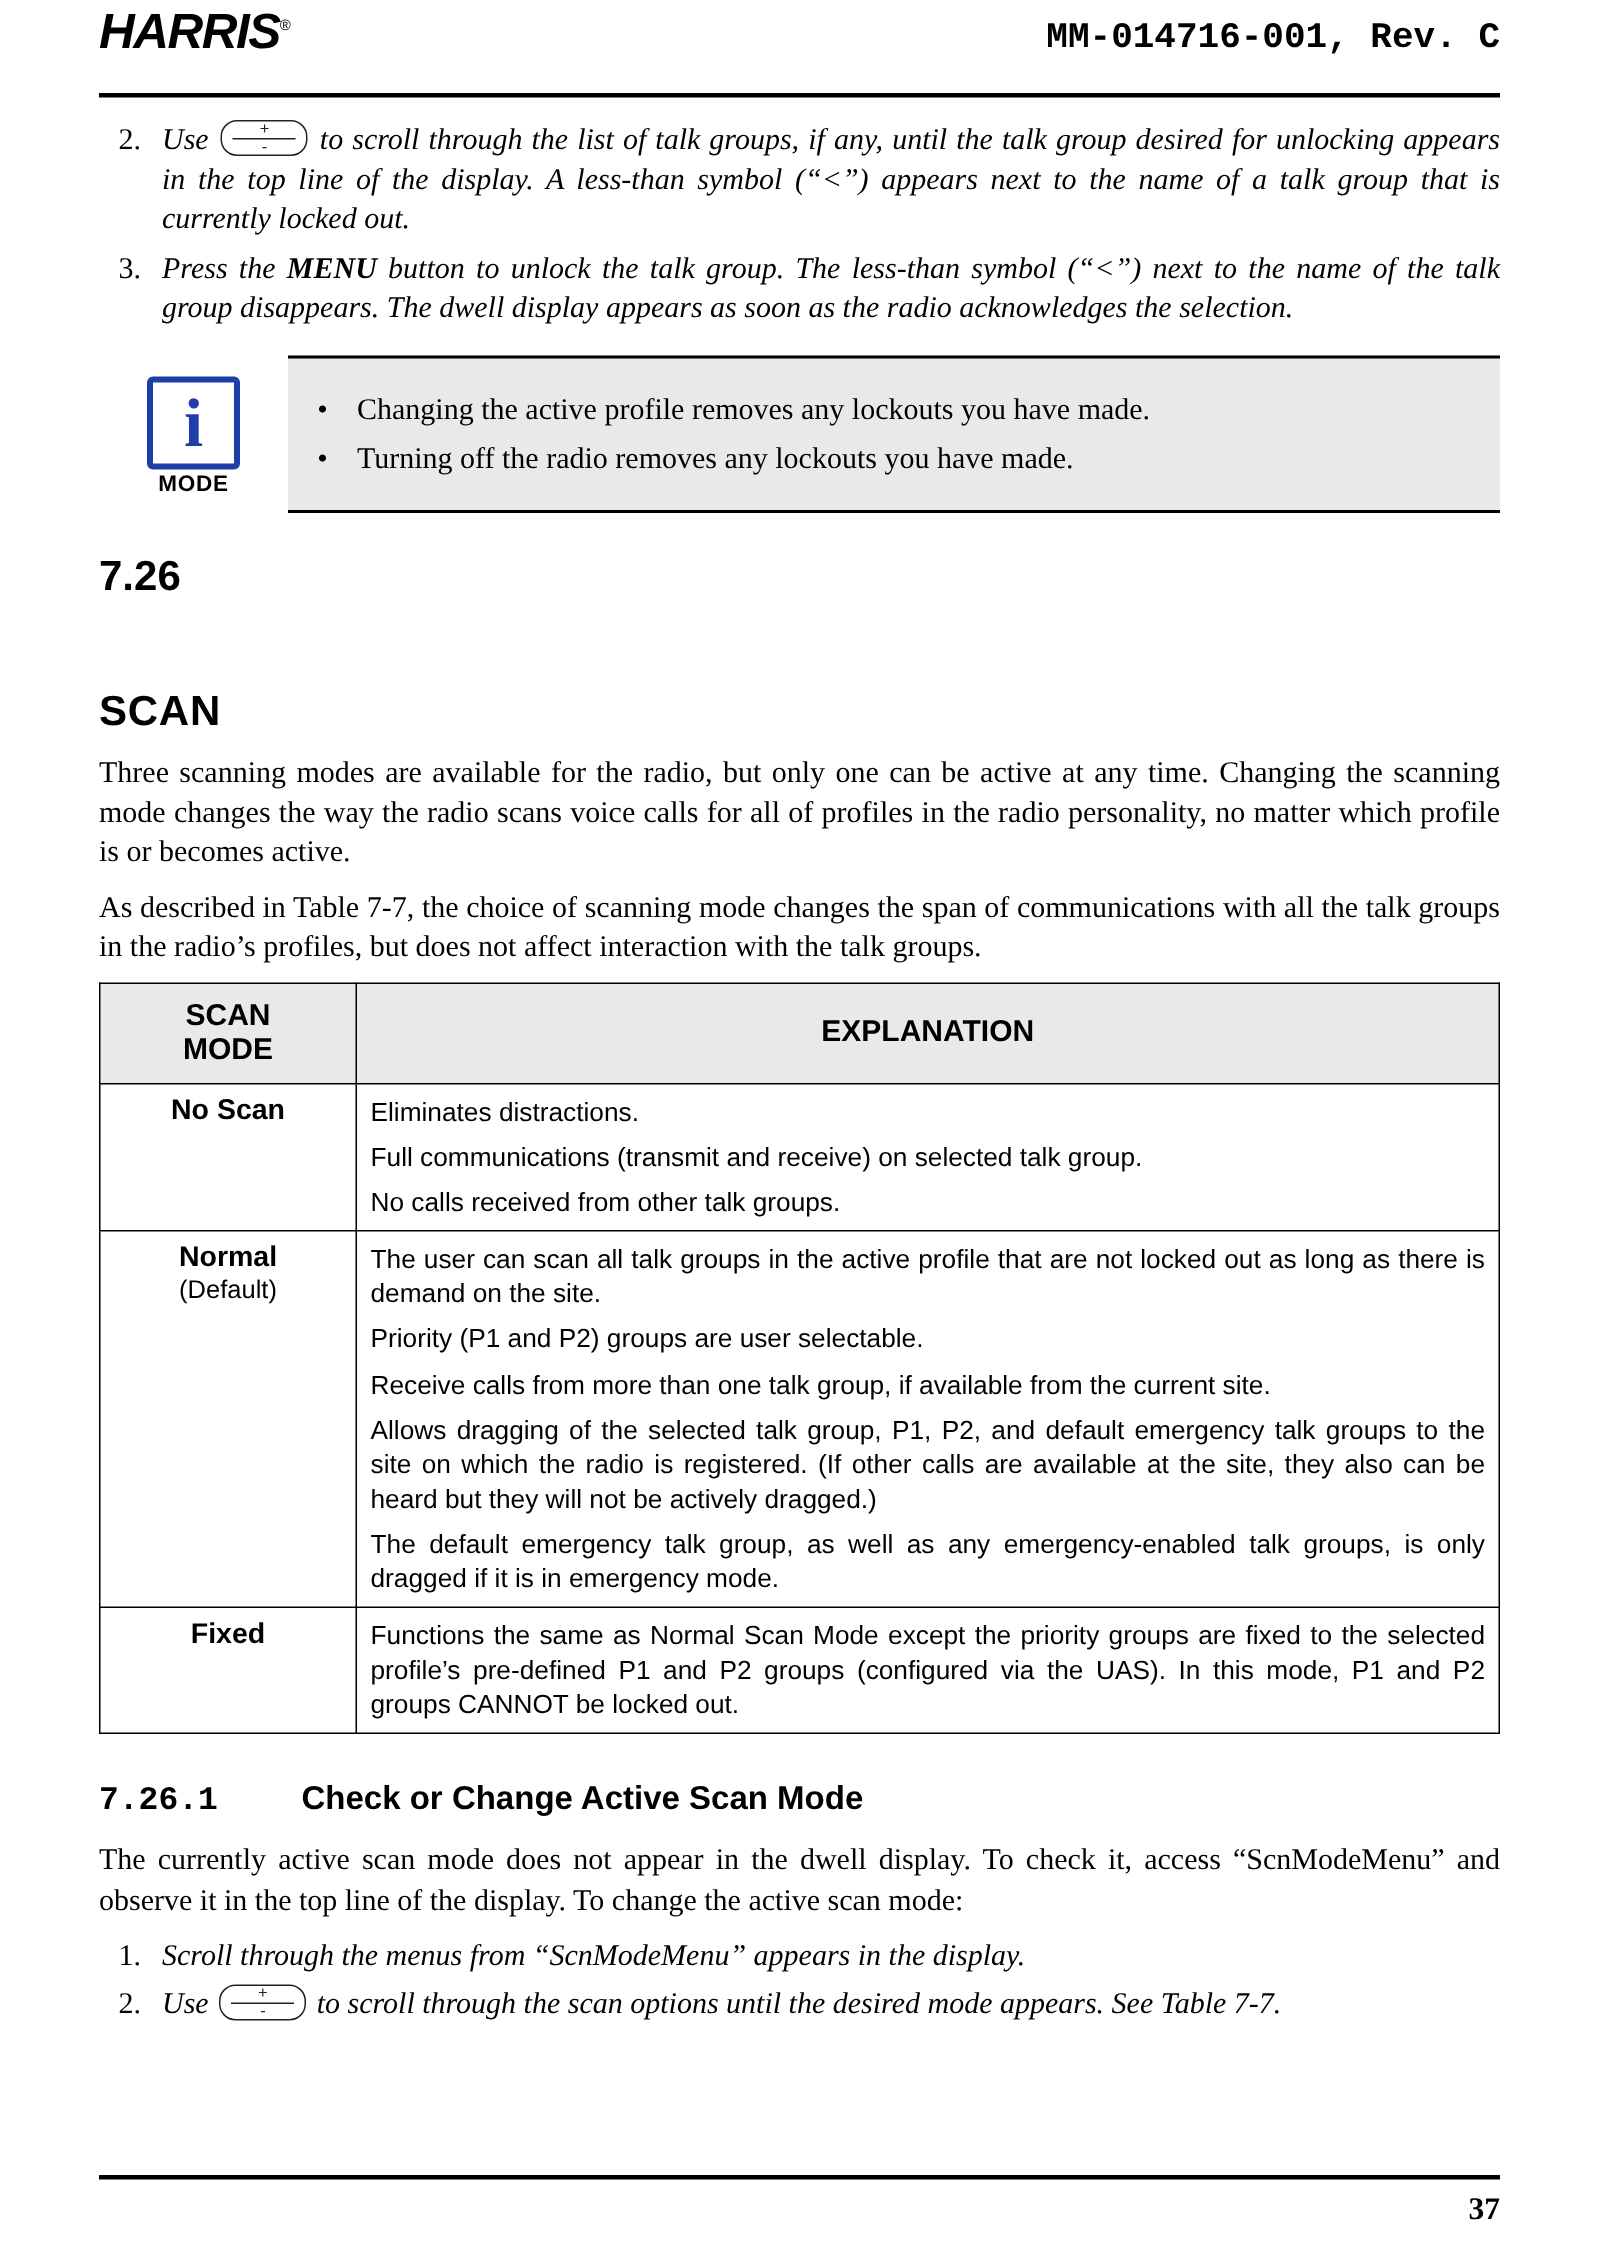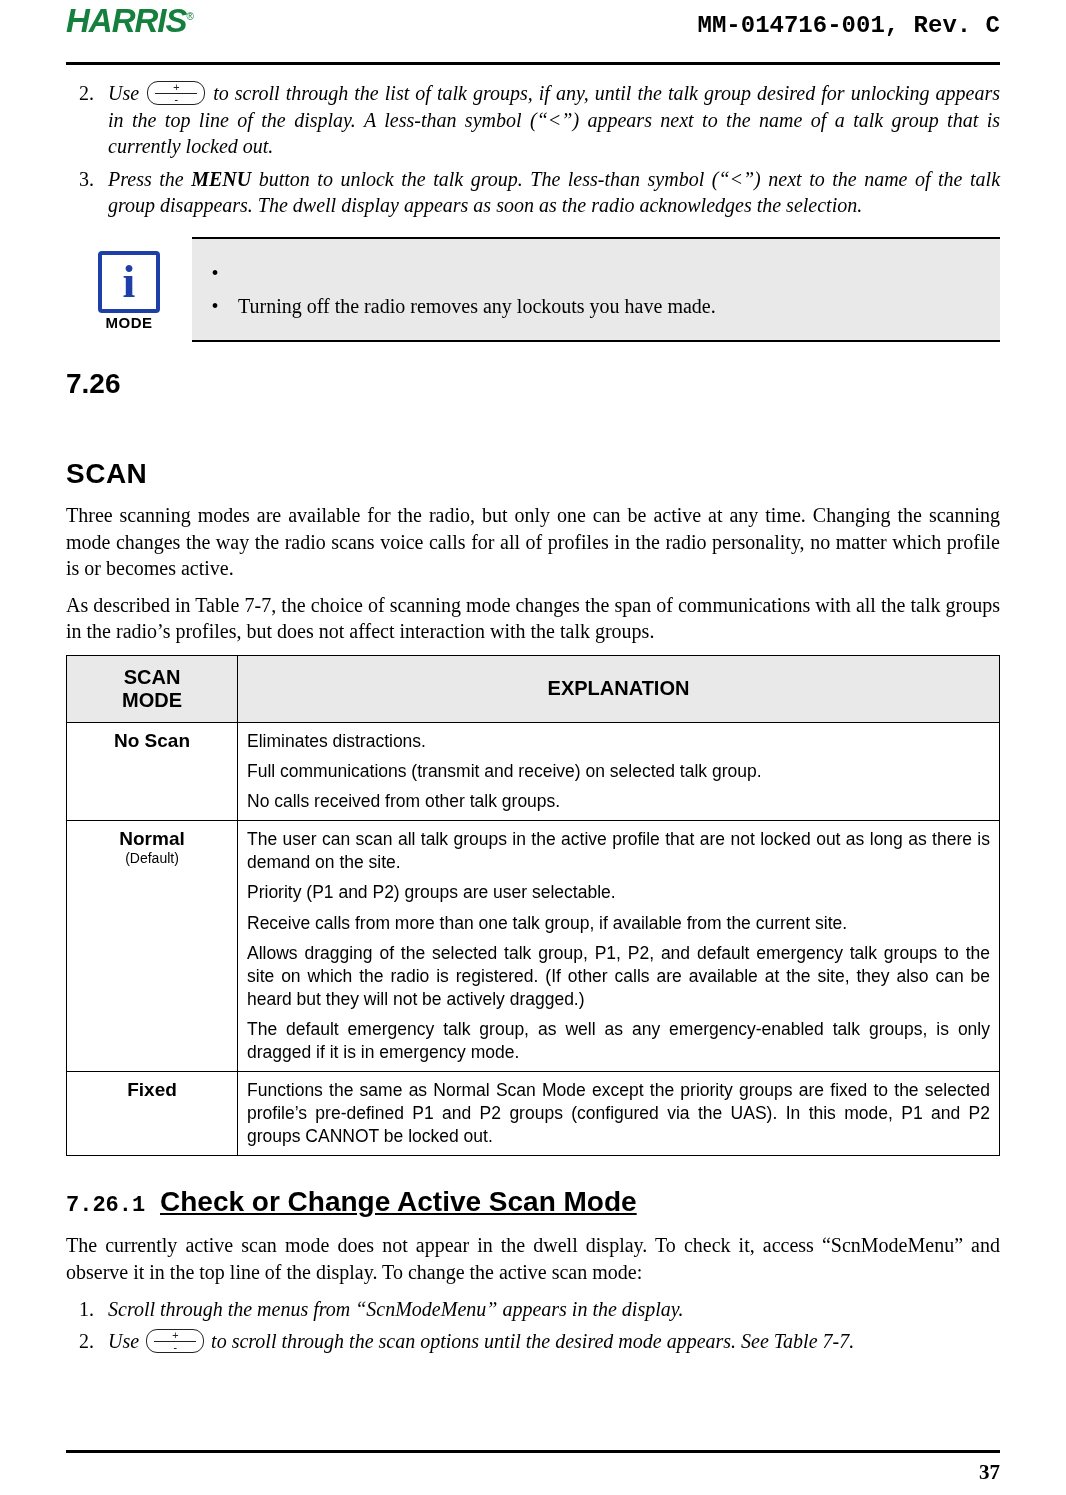--- a/index.html
+++ b/index.html
@@ -31,21 +31,21 @@
   }
   .logo {
     position: absolute;
     left: 0;
     top: 2px;
     font-family: "Liberation Sans", sans-serif;
     font-weight: bold;
     font-style: italic;
     font-size: 33px;
     letter-spacing: -1px;
-    color: #15803d;
+    color: #000000;
   }
   .logo .reg {
     font-size: 10px;
     vertical-align: super;
     font-style: normal;
     font-weight: normal;
   }
   .header-doc {
     position: absolute;
     right: 0;
@@ -244,21 +244,21 @@
   }
   th.col-mode { width: 158px; }
   td.mode-cell {
     text-align: center;
     font-weight: bold;
     vertical-align: middle;
     font-size: 19px;
   }
   td.mode-cell .sub {
     font-weight: normal;
-    font-size: 14px;
+    font-size: 17px;
     display: block;
   }
   td.expl-cell p {
     margin: 0 0 7px 0;
     line-height: 1.32;
     text-align: justify;
   }
   td.expl-cell p:last-child { margin-bottom: 0; }
 
   
@@ -271,22 +271,22 @@
     font-family: Liberation Mono, monospace;
     font-weight: bold;
     font-size: 22px;
     width: 94px;
     flex: 0 0 94px;
     margin-left: 0;
   }
   .subsection-title {
     font-family: "Liberation Sans", sans-serif;
     font-weight: bold;
-    font-size: 28px;
-    text-decoration: underline;
+    font-size: 22px;
+    margin-left: 41px;
   }
 
   
   .footer-rule {
     position: absolute;
     left: 66px;
     right: 66px;
     bottom: 42px;
     border-top: 3px solid #000;
   }
@@ -329,20 +329,21 @@
     <div class="note-box">
       <div class="note-icon-cell">
         <div class="note-icon">
             <span class="i-glyph">i</span>
           </div>
         <div class="note-label">MODE</div>
       </div>
       <div class="note-content">
         <div class="note-bullet">
           <div class="dot">•</div>
+          <div>Changing the active profile removes any lockouts you have made.</div>
         </div>
         <div class="note-bullet">
           <div class="dot">•</div>
           <div>Turning off the radio removes any lockouts you have made.</div>
         </div>
       </div>
     </div>
 
     <div class="section-head">
       <div class="section-num">7.26</div>

